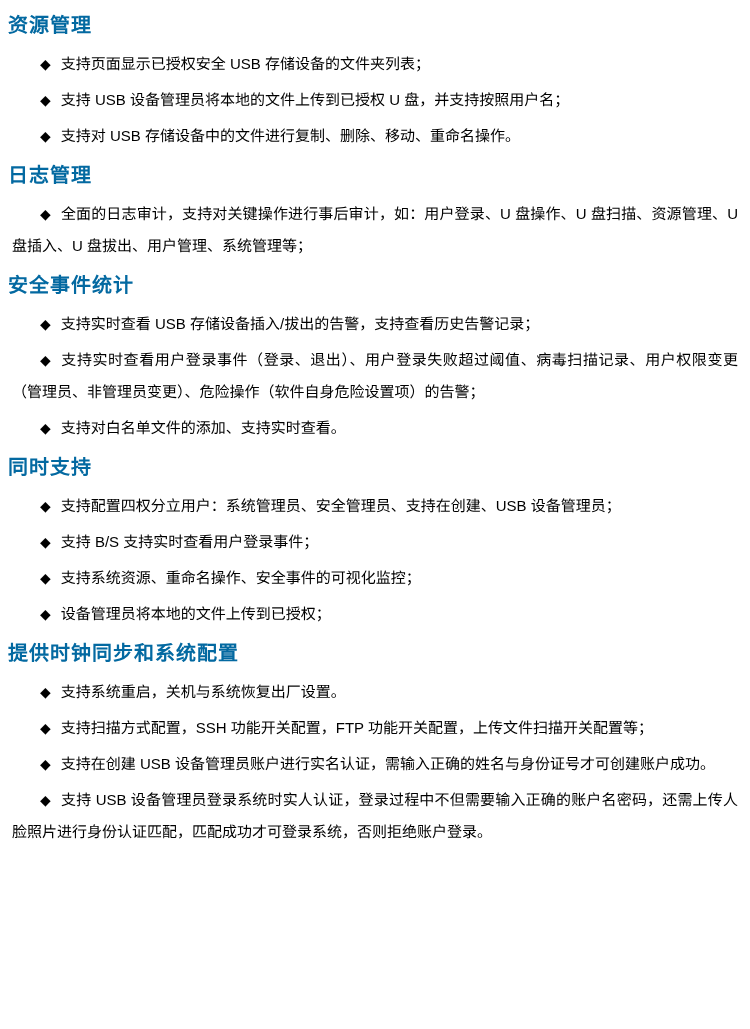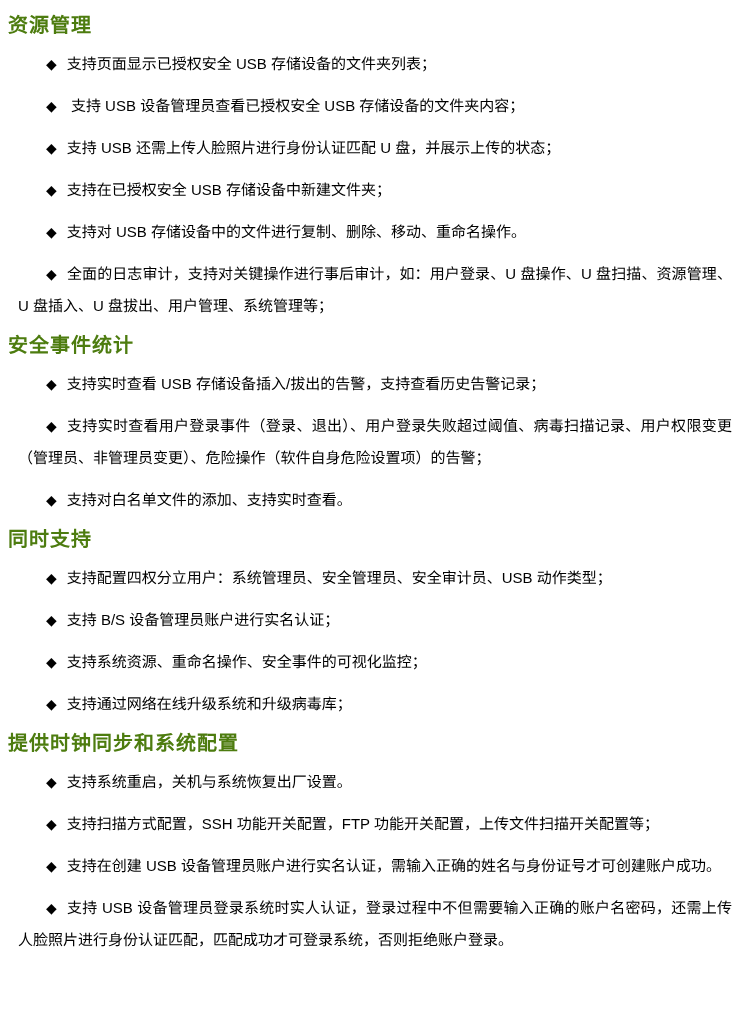--- a/index.html
+++ b/index.html
@@ -18,29 +18,29 @@
     color: #000000;
     background: #ffffff;
     font-family: "Liberation Sans", "DejaVu Sans", sans-serif;
   }
   .doc h2 {
     font-size: 20px;
     line-height: 26px;
     font-weight: 700;
     letter-spacing: 1px;
     margin: 10px 0 10px 0;
-    color: #4d7c0f;
+    color: #0369a1;
   }
   .doc h2.first {
     margin-top: 4px;
   }
   .doc p.bullet {
     font-size: 15px;
     line-height: 32px;
-    margin: 10px;
+    margin: 4px;
     text-align: justify;
     text-indent: 28px;
     color: #000000;
   }
   .marker {
     display: inline;
     font-size: 14px;
     margin-right: 10px;
     color: #000000;
   }
@@ -48,37 +48,36 @@
     white-space: pre-wrap;
   }
 </style>
 </head>
 <body>
 
 <div class="doc">
 
   <h2 class="first">资源管理</h2>
   <p class="bullet"><span class="marker">◆</span><span class="btext">支持页面显示已授权安全 USB 存储设备的文件夹列表；</span></p>
-  <p class="bullet"><span class="marker">◆</span><span class="btext"> 支持 USB 设备管理员查看已授权安全 USB 存储设备的文件夹内容；</span></p>
-  <p class="bullet"><span class="marker">◆</span><span class="btext">支持 USB 还需上传人脸照片进行身份认证匹配 U 盘，并展示上传的状态；</span></p>
-  <p class="bullet"><span class="marker">◆</span><span class="btext">支持在已授权安全 USB 存储设备中新建文件夹；</span></p>
+  <p class="bullet"><span class="marker">◆</span><span class="btext">支持 USB 设备管理员将本地的文件上传到已授权 U 盘，并支持按照用户名；</span></p>
   <p class="bullet"><span class="marker">◆</span><span class="btext">支持对 USB 存储设备中的文件进行复制、删除、移动、重命名操作。</span></p>
 
+  <h2>日志管理</h2>
   <p class="bullet"><span class="marker">◆</span><span class="btext">全面的日志审计，支持对关键操作进行事后审计，如：用户登录、U 盘操作、U 盘扫描、资源管理、U 盘插入、U 盘拔出、用户管理、系统管理等；</span></p>
 
   <h2>安全事件统计</h2>
   <p class="bullet"><span class="marker">◆</span><span class="btext">支持实时查看 USB 存储设备插入/拔出的告警，支持查看历史告警记录；</span></p>
   <p class="bullet"><span class="marker">◆</span><span class="btext">支持实时查看用户登录事件（登录、退出）、用户登录失败超过阈值、病毒扫描记录、用户权限变更（管理员、非管理员变更）、危险操作（软件自身危险设置项）的告警；</span></p>
   <p class="bullet"><span class="marker">◆</span><span class="btext">支持对白名单文件的添加、支持实时查看。</span></p>
 
   <h2>同时支持</h2>
-  <p class="bullet"><span class="marker">◆</span><span class="btext">支持配置四权分立用户：系统管理员、安全管理员、安全审计员、USB 动作类型；</span></p>
-  <p class="bullet"><span class="marker">◆</span><span class="btext">支持 B/S 设备管理员账户进行实名认证；</span></p>
+  <p class="bullet"><span class="marker">◆</span><span class="btext">支持配置四权分立用户：系统管理员、安全管理员、支持在创建、USB 设备管理员；</span></p>
+  <p class="bullet"><span class="marker">◆</span><span class="btext">支持 B/S 支持实时查看用户登录事件；</span></p>
   <p class="bullet"><span class="marker">◆</span><span class="btext">支持系统资源、重命名操作、安全事件的可视化监控；</span></p>
-  <p class="bullet"><span class="marker">◆</span><span class="btext">支持通过网络在线升级系统和升级病毒库；</span></p>
+  <p class="bullet"><span class="marker">◆</span><span class="btext">设备管理员将本地的文件上传到已授权；</span></p>
 
   <h2>提供时钟同步和系统配置</h2>
   <p class="bullet"><span class="marker">◆</span><span class="btext">支持系统重启，关机与系统恢复出厂设置。</span></p>
   <p class="bullet"><span class="marker">◆</span><span class="btext">支持扫描方式配置，SSH 功能开关配置，FTP 功能开关配置，上传文件扫描开关配置等；</span></p>
 
   <p class="bullet"><span class="marker">◆</span><span class="btext">支持在创建 USB 设备管理员账户进行实名认证，需输入正确的姓名与身份证号才可创建账户成功。</span></p>
   <p class="bullet"><span class="marker">◆</span><span class="btext">支持 USB 设备管理员登录系统时实人认证，登录过程中不但需要输入正确的账户名密码，还需上传人脸照片进行身份认证匹配，匹配成功才可登录系统，否则拒绝账户登录。</span></p>
 
 </div>
 

